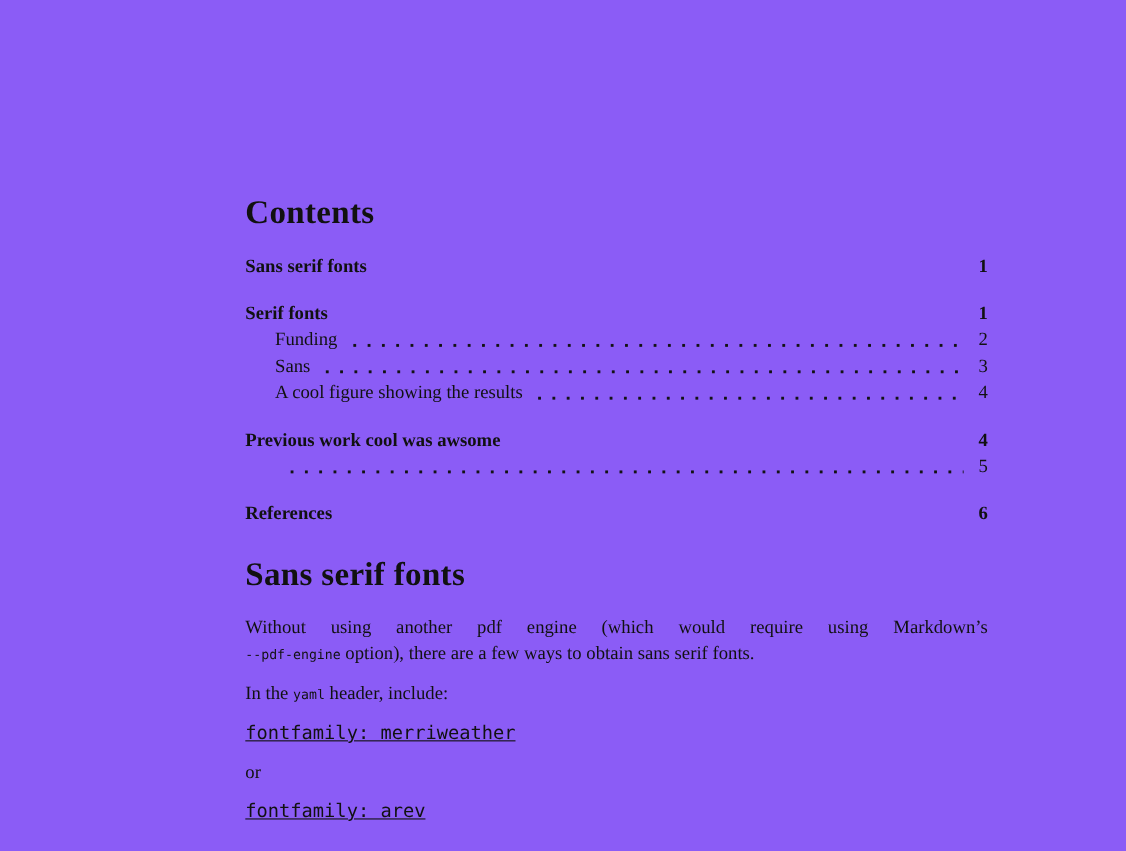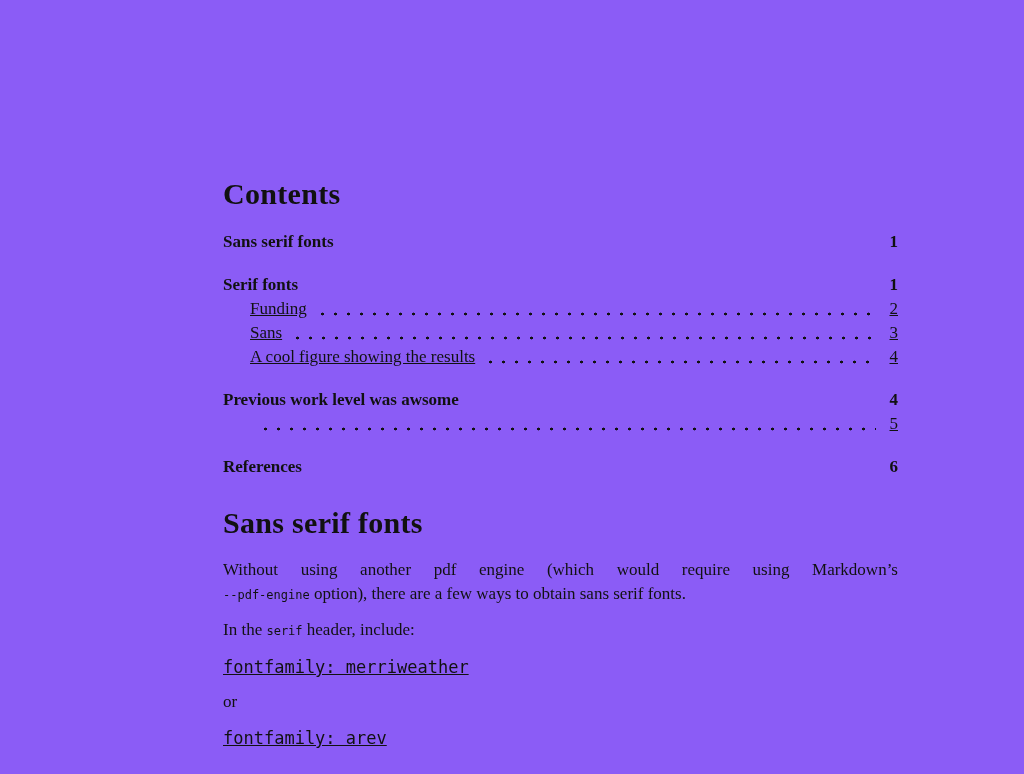--- a/index.html
+++ b/index.html
@@ -28,21 +28,21 @@
   }
   .toc { margin-top: 21px; }
   .toc-row {
     display: flex;
     align-items: baseline;
     font-size: 17px;
     line-height: 24px;
   }
   .toc-row.bold { font-weight: bold; margin-top: 19px; }
   .toc-row.bold.first { margin-top: 0; }
-  .toc-row.sub { padding-left: 27px; text-decoration: underline; }
+  .toc-row.sub { padding-left: 27px; }
   .toc-dots {
     flex: 1 1 auto;
     align-self: stretch;
     margin: 0 10px 0 9px;
     background-image: radial-gradient(circle, #111111 1.2px, transparent 1.7px);
     background-size: 13px 24px;
     background-repeat: repeat-x;
     background-position: 0 5px;
   }
   .toc-row.bold .toc-dots { background: none; }
@@ -113,21 +113,21 @@
         <span class="toc-page">3</span>
       </div>
 
       <div class="toc-row sub">
         <span class="toc-label">A cool figure showing the results</span>
         <span class="toc-dots"></span>
         <span class="toc-page">4</span>
       </div>
 
       <div class="toc-row bold">
-        <span class="toc-label">Previous work level was awsome</span>
+        <span class="toc-label">Previous work cool was awsome</span>
         <span class="toc-dots"></span>
         <span class="toc-page">4</span>
       </div>
 
       <div class="toc-row sub">
         <span class="toc-dots"></span>
         <span class="toc-page">5</span>
       </div>
 
       <div class="toc-row bold">
@@ -138,21 +138,21 @@
 
     </div>
 
     <h1 class="section-heading">Sans serif fonts</h1>
 
     <p class="par after-heading">
       <span class="jline">Without using another pdf engine (which would require using Markdown’s</span>
       <span class="nline"><code>--pdf-engine</code><span> option), there are a few ways to obtain sans serif fonts.</span></span>
     </p>
 
-    <p class="par"><span>In the </span><code>serif</code><span> header, include:</span></p>
+    <p class="par"><span>In the </span><code>yaml</code><span> header, include:</span></p>
 
     <div class="codeblock">
       <span class="code-line">fontfamily: merriweather</span>
     </div>
 
     <p class="par">or</p>
 
     <div class="codeblock">
       <span class="code-line">fontfamily: arev</span>
     </div>

